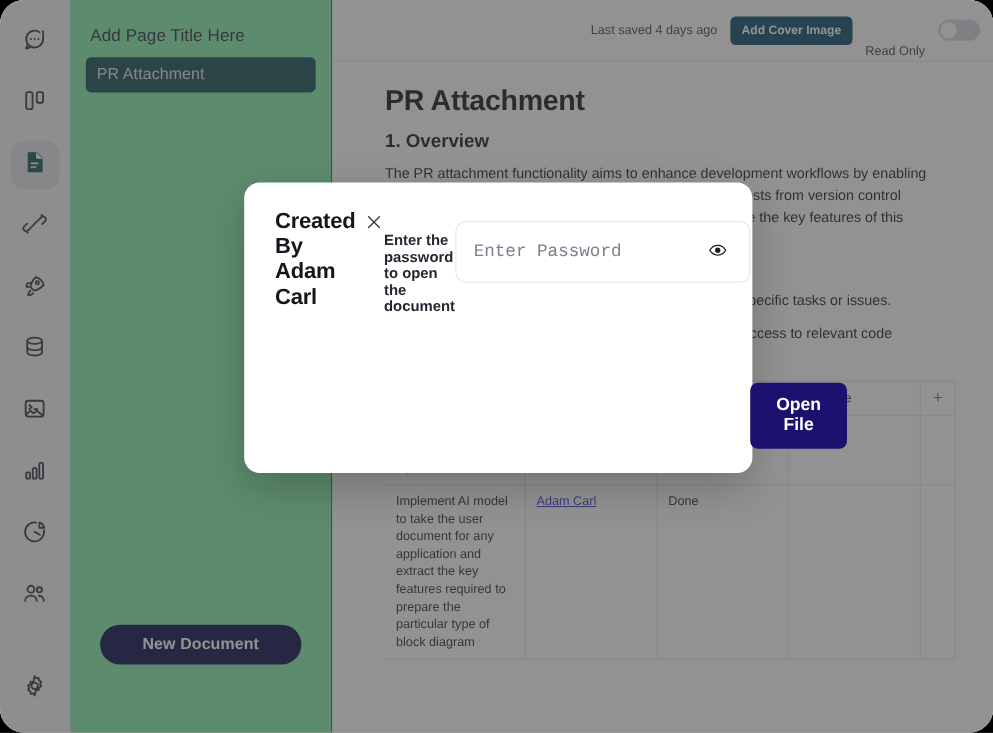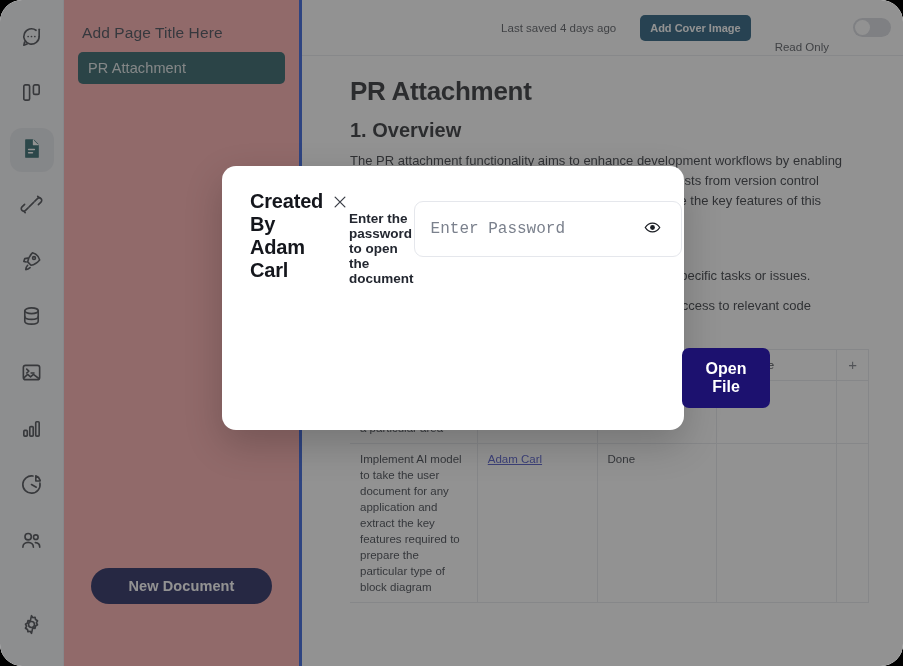--- a/index.html
+++ b/index.html
@@ -58,22 +58,22 @@
   .rail-btn svg { width: 23px; height: 23px; stroke: #32363d; stroke-width: 1.7;
                   fill: none; stroke-linecap: round; stroke-linejoin: round; }
   .rail-spacer { flex: 1 1 auto; }
   #rail-settings { margin-bottom: 18px; }
 
   
   #doc-panel {
     position: absolute;
     left: 64px; top: 0; bottom: 0;
     width: 238px;
-    background: #fca5a5;
-    border-right: 3px solid #1d4ed8;
+    background: #86efac;
+    border-right: 1px solid #1d4ed8;
     padding: 18px 14px 0 14px;
     display: flex;
     flex-direction: column;
   }
   #page-title-label {
     font-size: 15.5px;
     color: #2f3440;
     margin: 6px 0 10px 4px;
     letter-spacing: .1px;
   }
@@ -110,21 +110,21 @@
     flex-direction: column;
   }
   #doc-toolbar {
     height: 56px;
     flex: none;
     border-bottom: 1px solid #e6e8ec;
     display: flex;
     align-items: center;
     justify-content: flex-end;
     padding-right: 12px;
-    gap: 24px;
+    gap: 12px;
   }
   #last-saved-text { font-size: 11.5px; color: #44484f; }
   #add-cover-image-button {
     background: #0c4a6e;
     color: #ffffff;
     border: none;
     border-radius: 5px;
     font-size: 11px;
     font-weight: 700;
     font-family: inherit;
@@ -151,21 +151,21 @@
     overflow: hidden;
   }
   #doc-heading {
     font-size: 26px;
     font-weight: 700;
     color: #15181d;
     letter-spacing: -.3px;
     margin-bottom: 12px;
   }
   #doc-section-heading {
-    font-size: 20px;
+    font-size: 17px;
     font-weight: 700;
     color: #15181d;
     margin-bottom: 9px;
   }
   .doc-paragraph {
     font-size: 13px;
     line-height: 20px;
     color: #20242b;
   }
   .doc-bullet-line {

